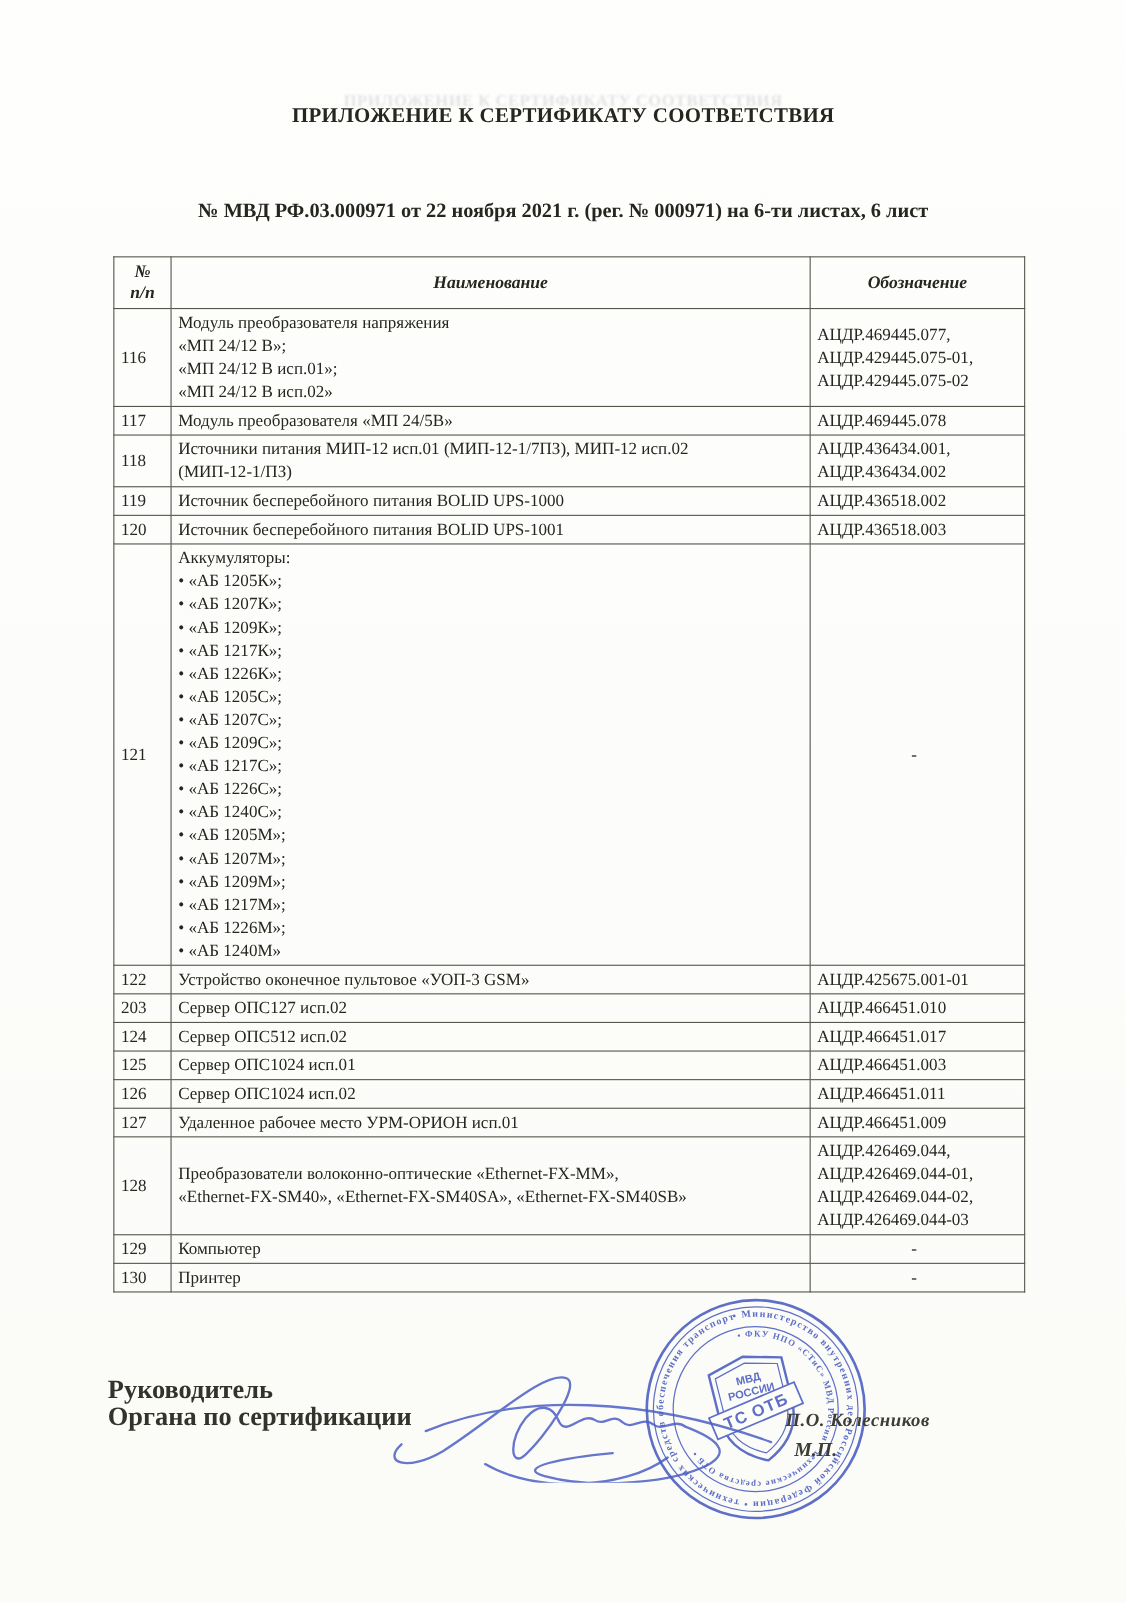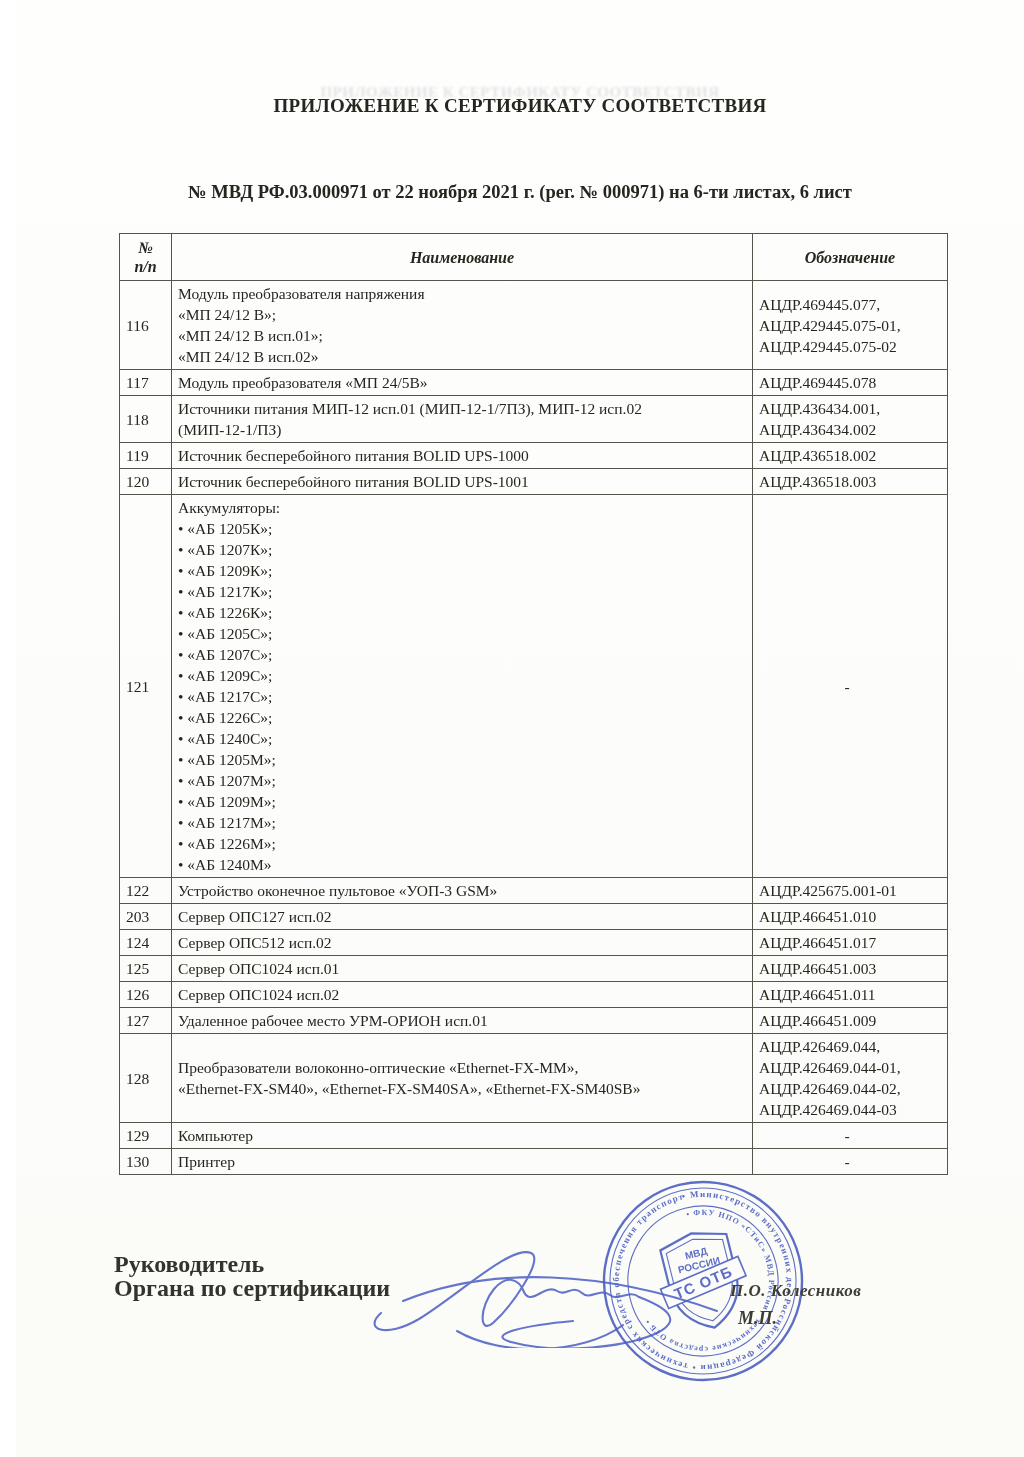--- a/index.html
+++ b/index.html
@@ -7,21 +7,20 @@
     width:1024px;height:1457px;
     background:#ffffff;
     font-family:"Liberation Serif",serif;
     color:#26261f;
     position:relative;
     overflow:hidden;
   }
   .page{
     position:absolute;inset:0;
     background:linear-gradient(180deg,#fefefd 0%,#fcfcfa 60%,#fbfbf8 100%);
-    margin-left:16px;
   }
   
   .scan-ghost{
     position:absolute;top:84px;left:0;width:100%;
     text-align:center;font-weight:bold;font-size:15px;
     color:#6a6a78;opacity:.18;filter:blur(1.2px);
     letter-spacing:.5px;
   }
   .hdr{position:absolute;left:0;width:100%;text-align:center;font-weight:bold;}
   .hdr.t1{top:95px;font-size:19px;letter-spacing:.3px;}

